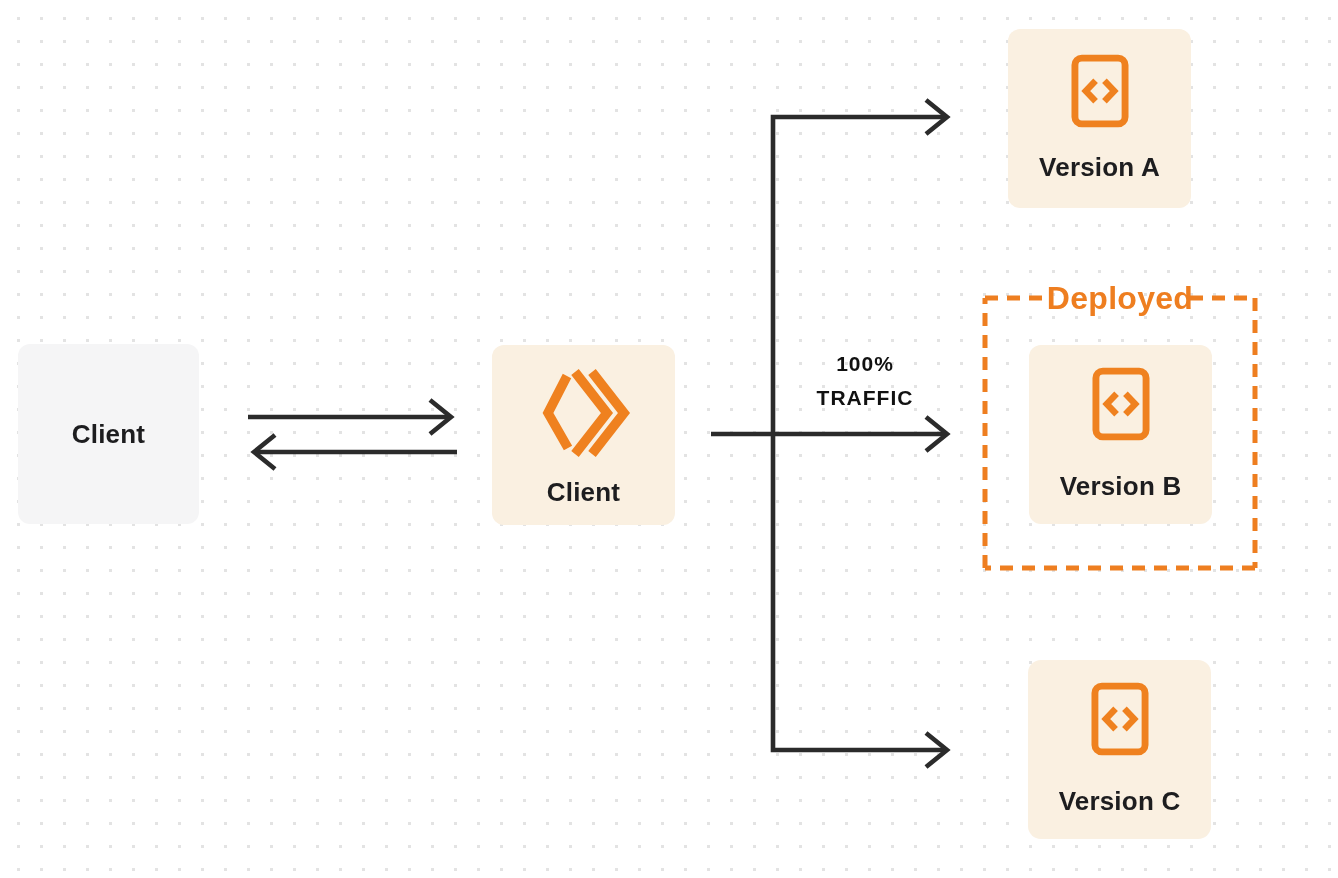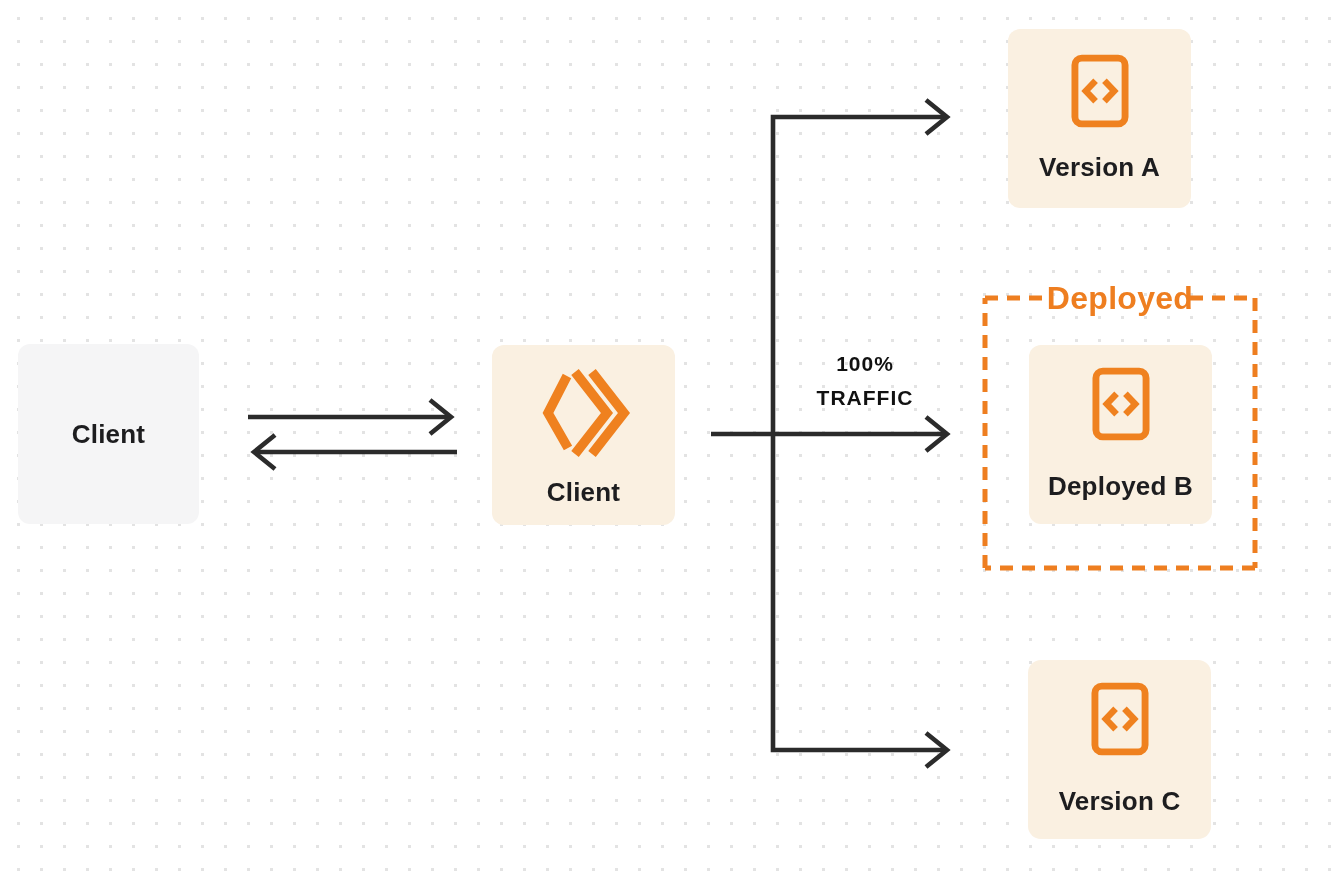--- a/index.html
+++ b/index.html
@@ -139,21 +139,21 @@
   </div>
 
   <div class="node version-box version-b">
     <span>
       <svg class="code-icon" viewBox="0 0 59 75" fill="none" stroke="#ef811f" stroke-linejoin="miter" stroke-linecap="butt">
         <rect x="4" y="4" width="51" height="67" rx="7" stroke-width="7"></rect>
         <path d="M 25,27 L 15,37.5 L 25,48" stroke-width="6.5"></path>
         <path d="M 34,27 L 44,37.5 L 34,48" stroke-width="6.5"></path>
       </svg>
     </span>
-    <span class="node-label">Deployed B</span>
+    <span class="node-label">Version B</span>
   </div>
 
   <div class="node version-box version-c">
     <span>
       <svg class="code-icon" viewBox="0 0 59 75" fill="none" stroke="#ef811f" stroke-linejoin="miter" stroke-linecap="butt">
         <rect x="4" y="4" width="51" height="67" rx="7" stroke-width="7"></rect>
         <path d="M 25,27 L 15,37.5 L 25,48" stroke-width="6.5"></path>
         <path d="M 34,27 L 44,37.5 L 34,48" stroke-width="6.5"></path>
       </svg>
     </span>

